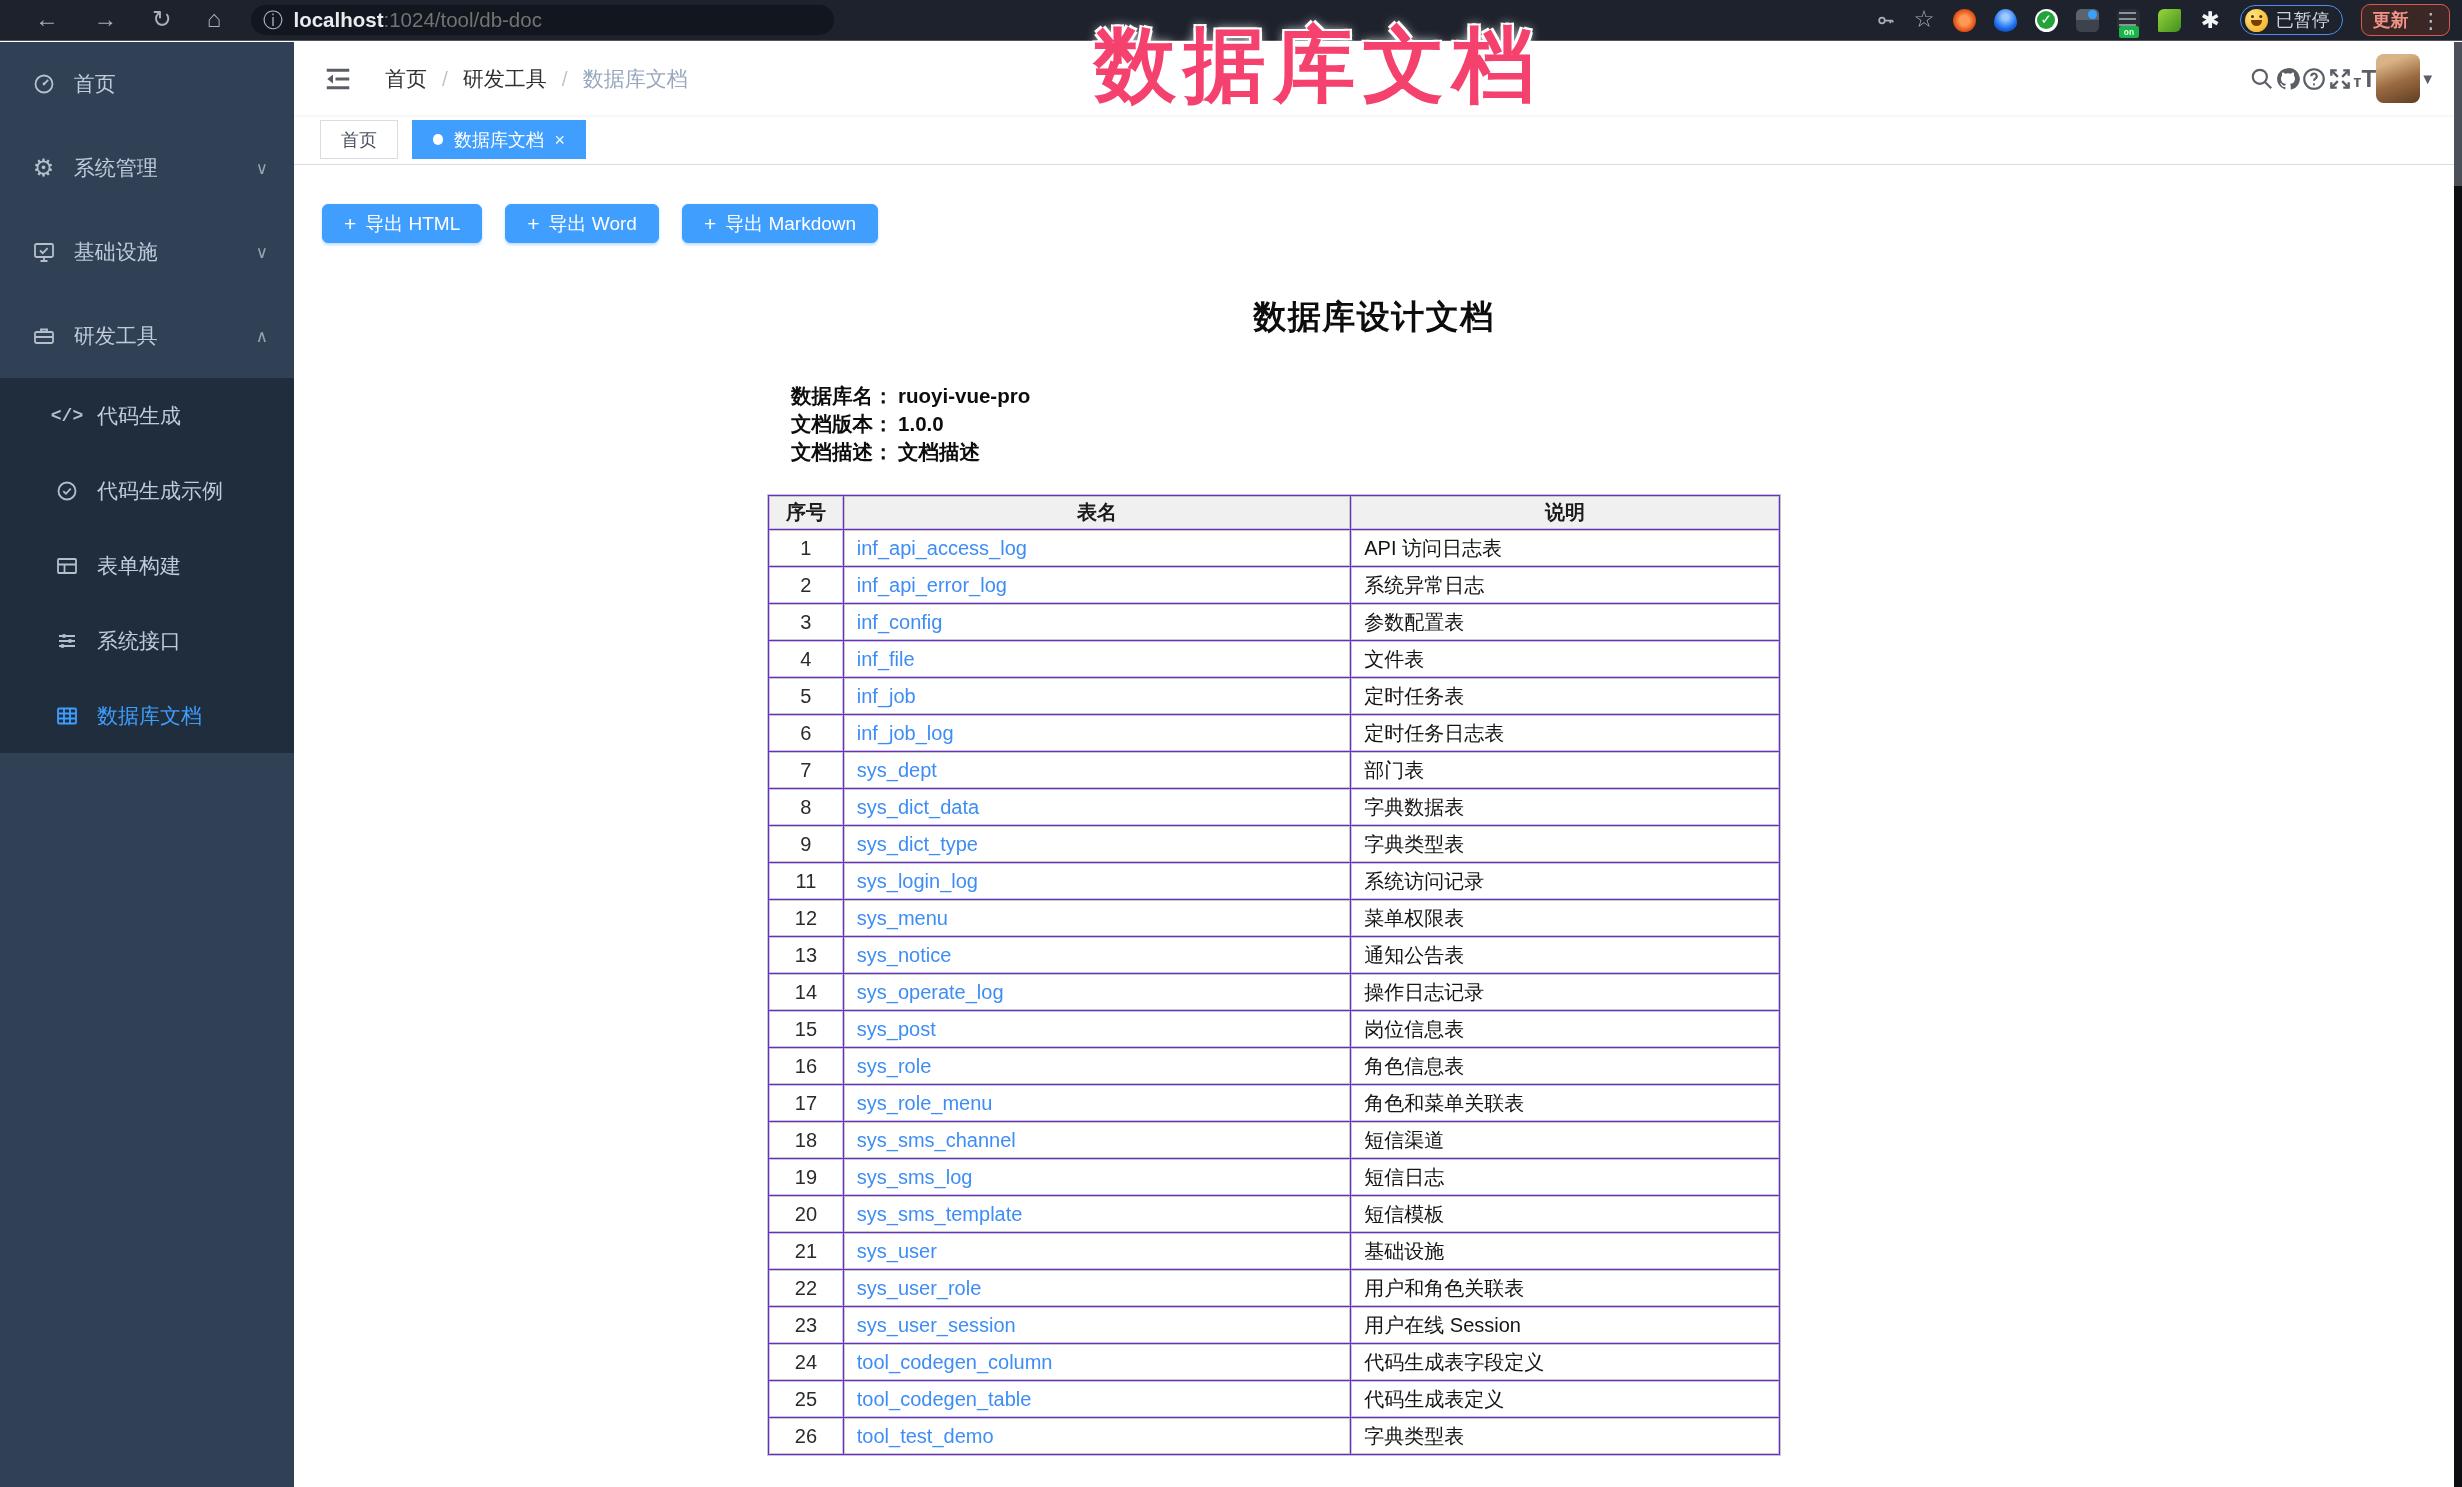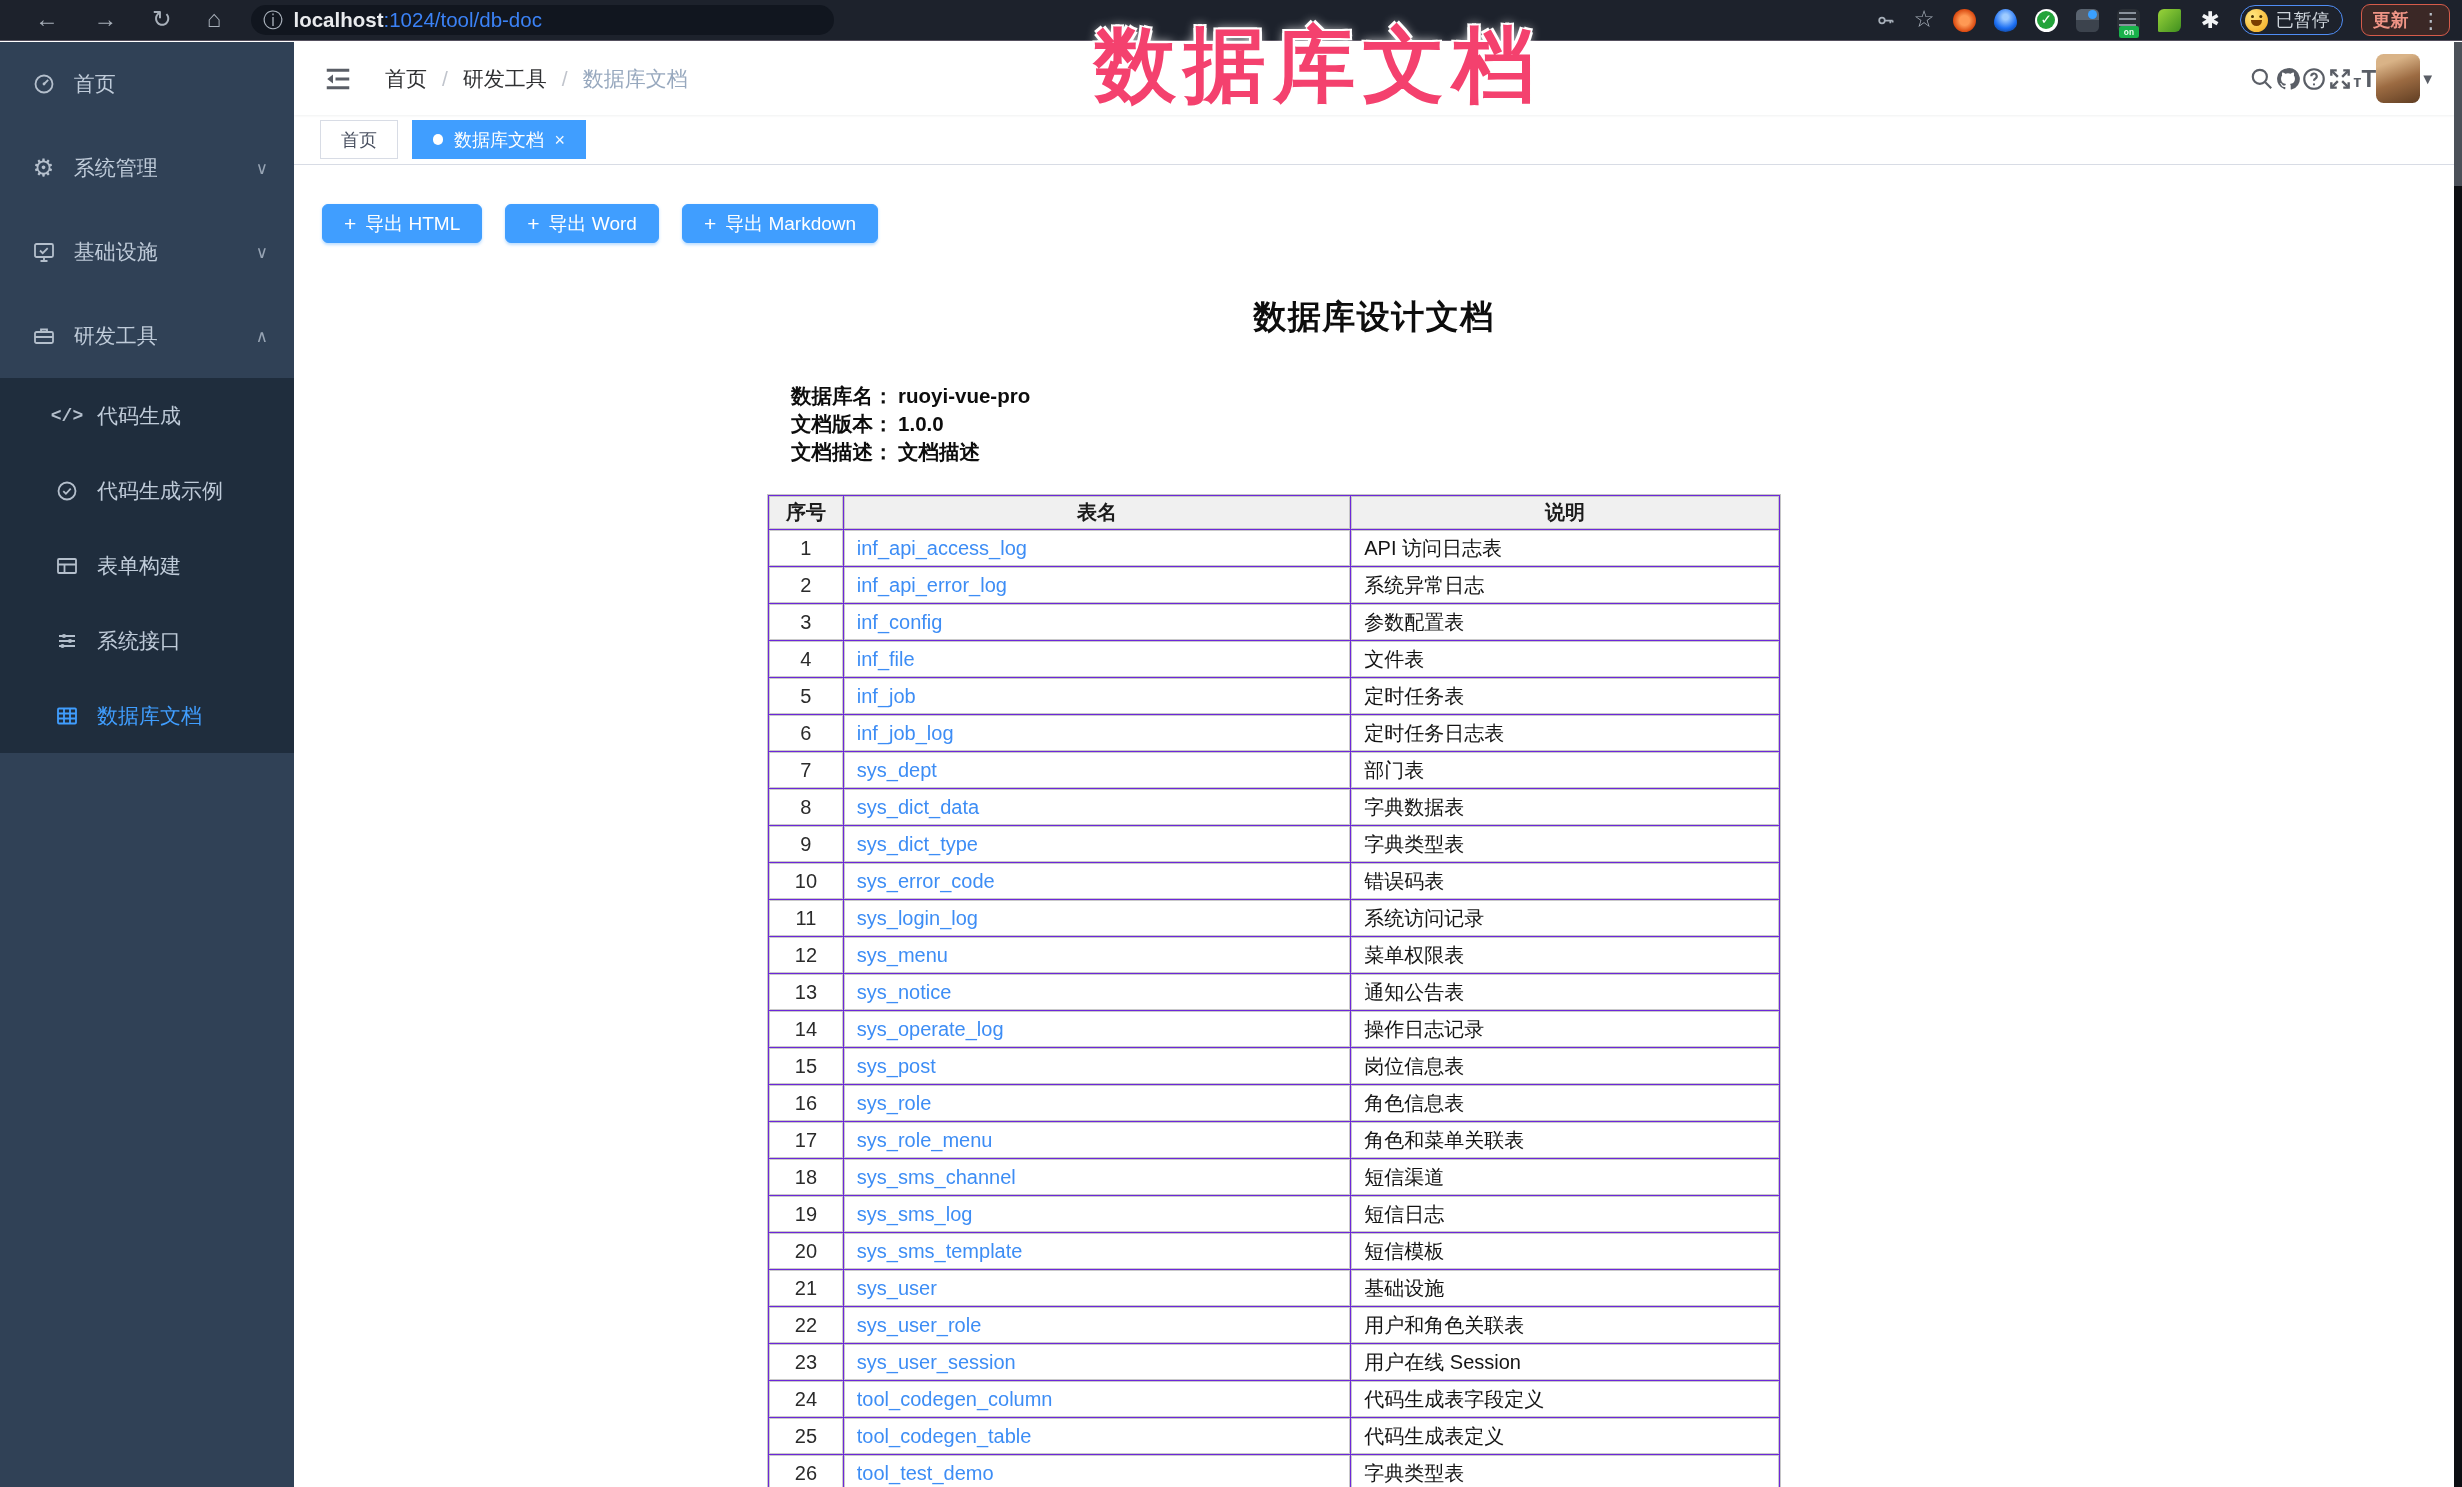--- a/index.html
+++ b/index.html
@@ -8,21 +8,21 @@
   #stage { position:relative; width:2462px; height:1488px; overflow:hidden; }
 
   
   #browser-bar { position:absolute; left:0; top:0; width:2462px; height:41px;
     background:#1d222c; border-bottom:1.5px solid #55505e; display:flex; align-items:center; z-index:5; }
   .nav-ico { color:#a8b0ba; font-size:23.5px; margin-left:35px; line-height:1; }
   #url-pill { margin-left:30px; width:583px; height:30px; border-radius:15px; background:#11161f;
     display:flex; align-items:center; }
   #url-pill .info { color:#aab2bc; font-size:20px; margin:0 10.6px 0 12px; }
   .url-host { color:#e9ebee; font-size:20.5px; font-weight:bold; }
-  .url-rest { color:#3b82f6; font-size:20.5px; }
+  .url-rest { color:#737373; font-size:20.5px; }
   #bar-right { margin-left:auto; display:flex; align-items:center; gap:18px; padding-right:12px; }
   .bar-svg { width:21px; height:21px; color:#a8b0ba; }
   .ext { width:23px; height:23px; border-radius:5.3px; position:relative; flex:0 0 auto; }
   .ext1 { background:radial-gradient(circle at 50% 50%, #ff9954 30%, #d9480f 70%); border-radius:50%; }
   .ext2 { background:radial-gradient(circle at 50% 35%, #9ecbff 15%, #1b6ef3 60%, #0b2e66); border-radius:50% 50% 50% 50%/60% 60% 40% 40%; }
   .ext3 { background:#fff; border-radius:50%; }
   .ext3::after { content:"✓"; position:absolute; inset:2.3px; background:#23a33a; border-radius:50%;
      color:#fff; font-size:13.7px; text-align:center; line-height:18px; }
   .ext4 { background:linear-gradient(180deg,#5a6470 50%,#3c434d 50%); }
   .ext4::after { content:""; position:absolute; right:1.5px; top:1.5px; width:9px; height:9px; border-radius:50%; background:#3aa0ff; }
@@ -379,25 +379,20 @@
                   <td class="seq">8</td>
                   <td class="tname"><a href="#">sys_dict_data</a></td>
                   <td class="tdesc">字典数据表</td>
                 </tr>
                 <tr>
                   <td class="seq">9</td>
                   <td class="tname"><a href="#">sys_dict_type</a></td>
                   <td class="tdesc">字典类型表</td>
                 </tr>
                 <tr>
-                  <td class="seq">10</td>
-                  <td class="tname"><a href="#">sys_error_code</a></td>
-                  <td class="tdesc">错误码表</td>
-                </tr>
-                <tr>
                   <td class="seq">11</td>
                   <td class="tname"><a href="#">sys_login_log</a></td>
                   <td class="tdesc">系统访问记录</td>
                 </tr>
                 <tr>
                   <td class="seq">12</td>
                   <td class="tname"><a href="#">sys_menu</a></td>
                   <td class="tdesc">菜单权限表</td>
                 </tr>
                 <tr>

